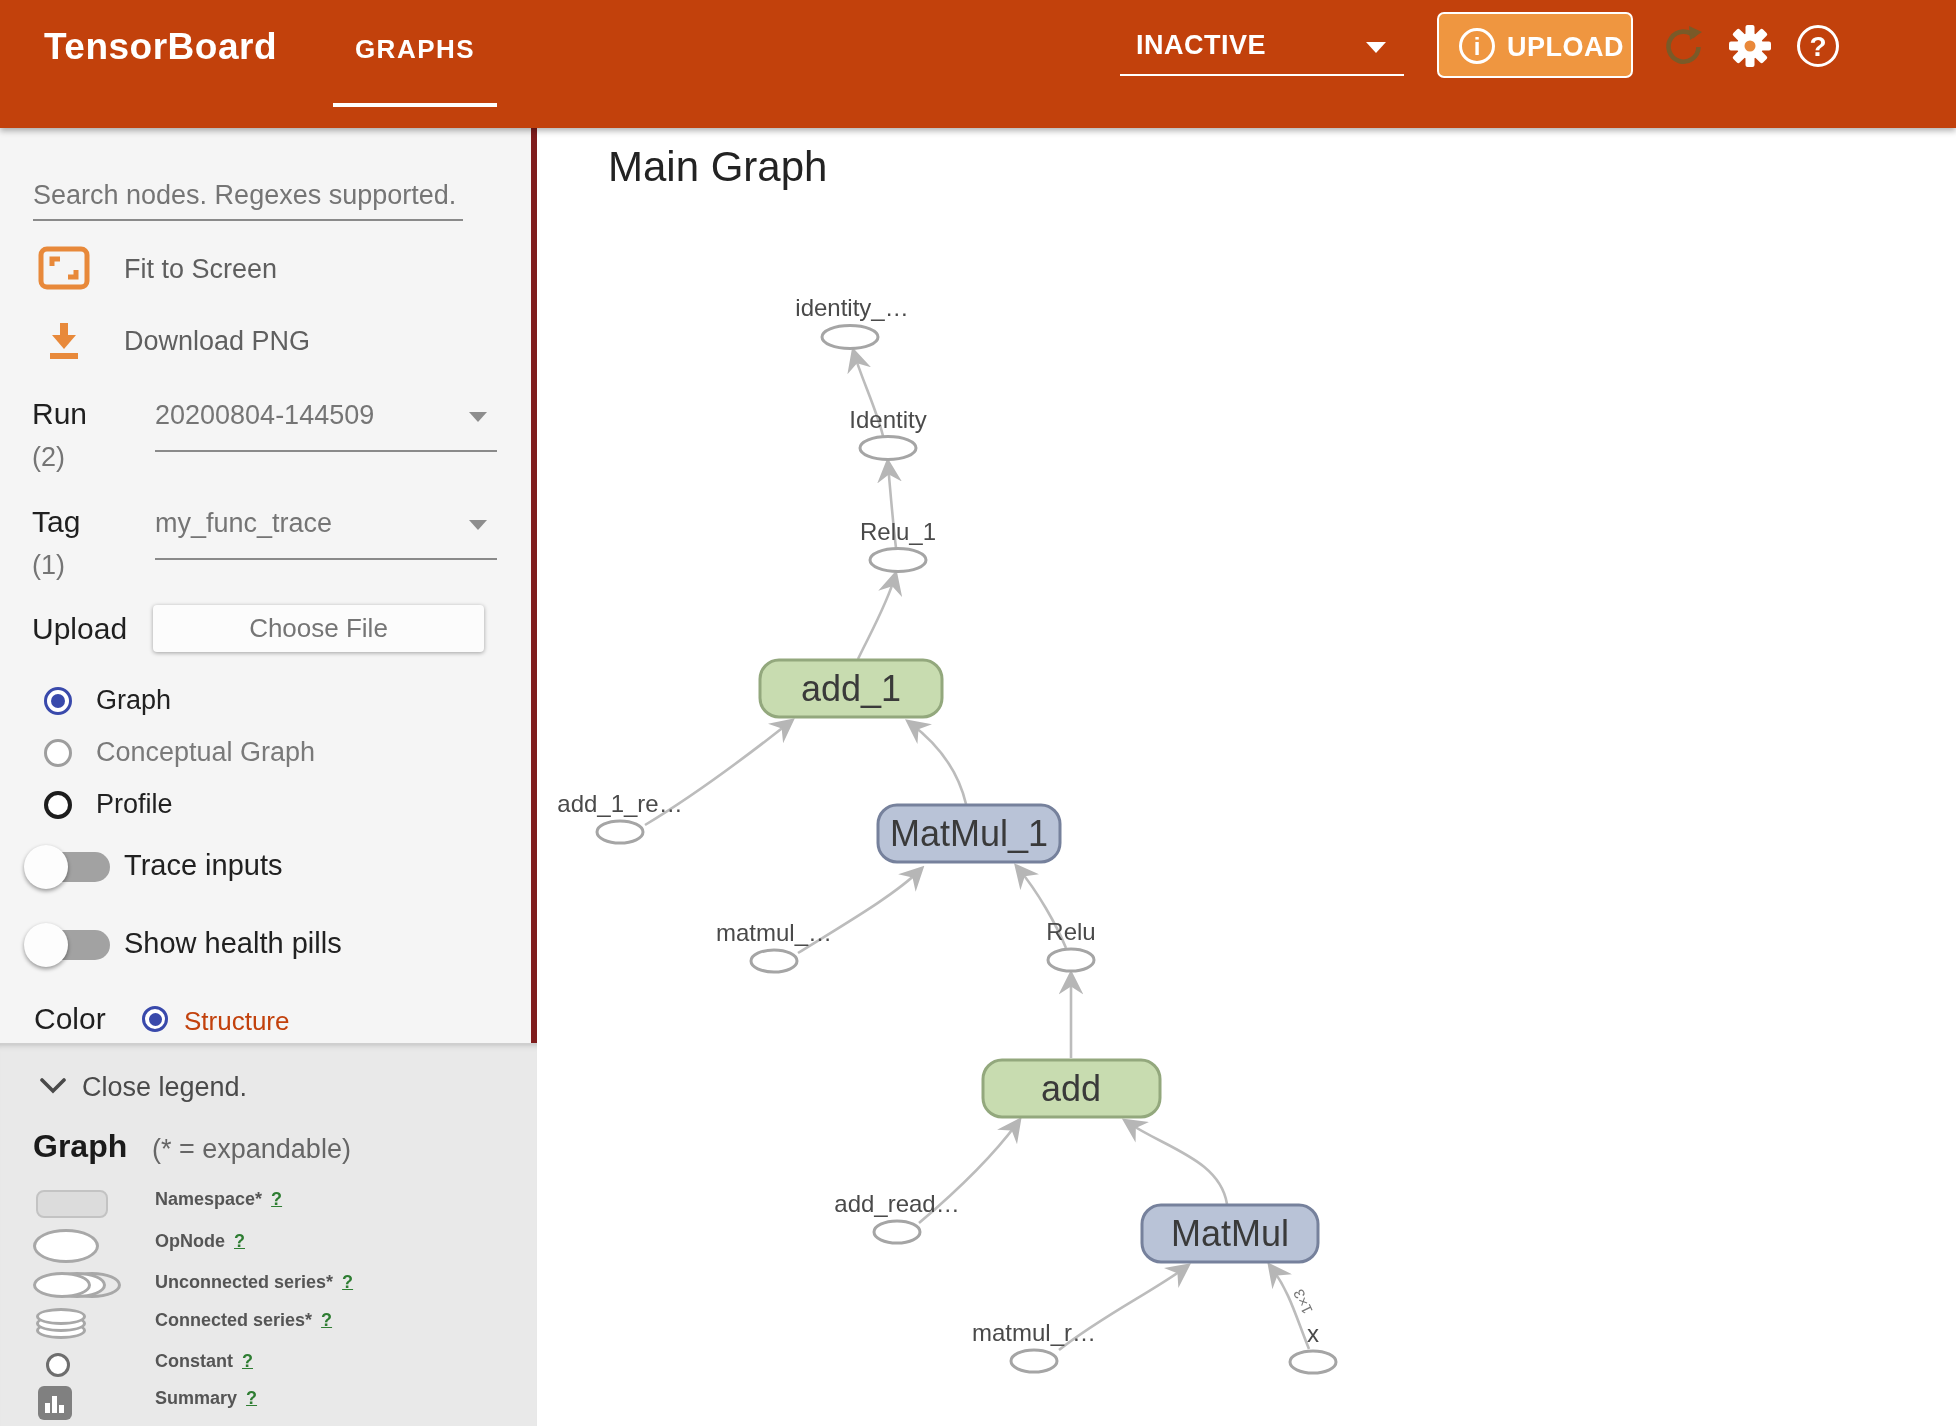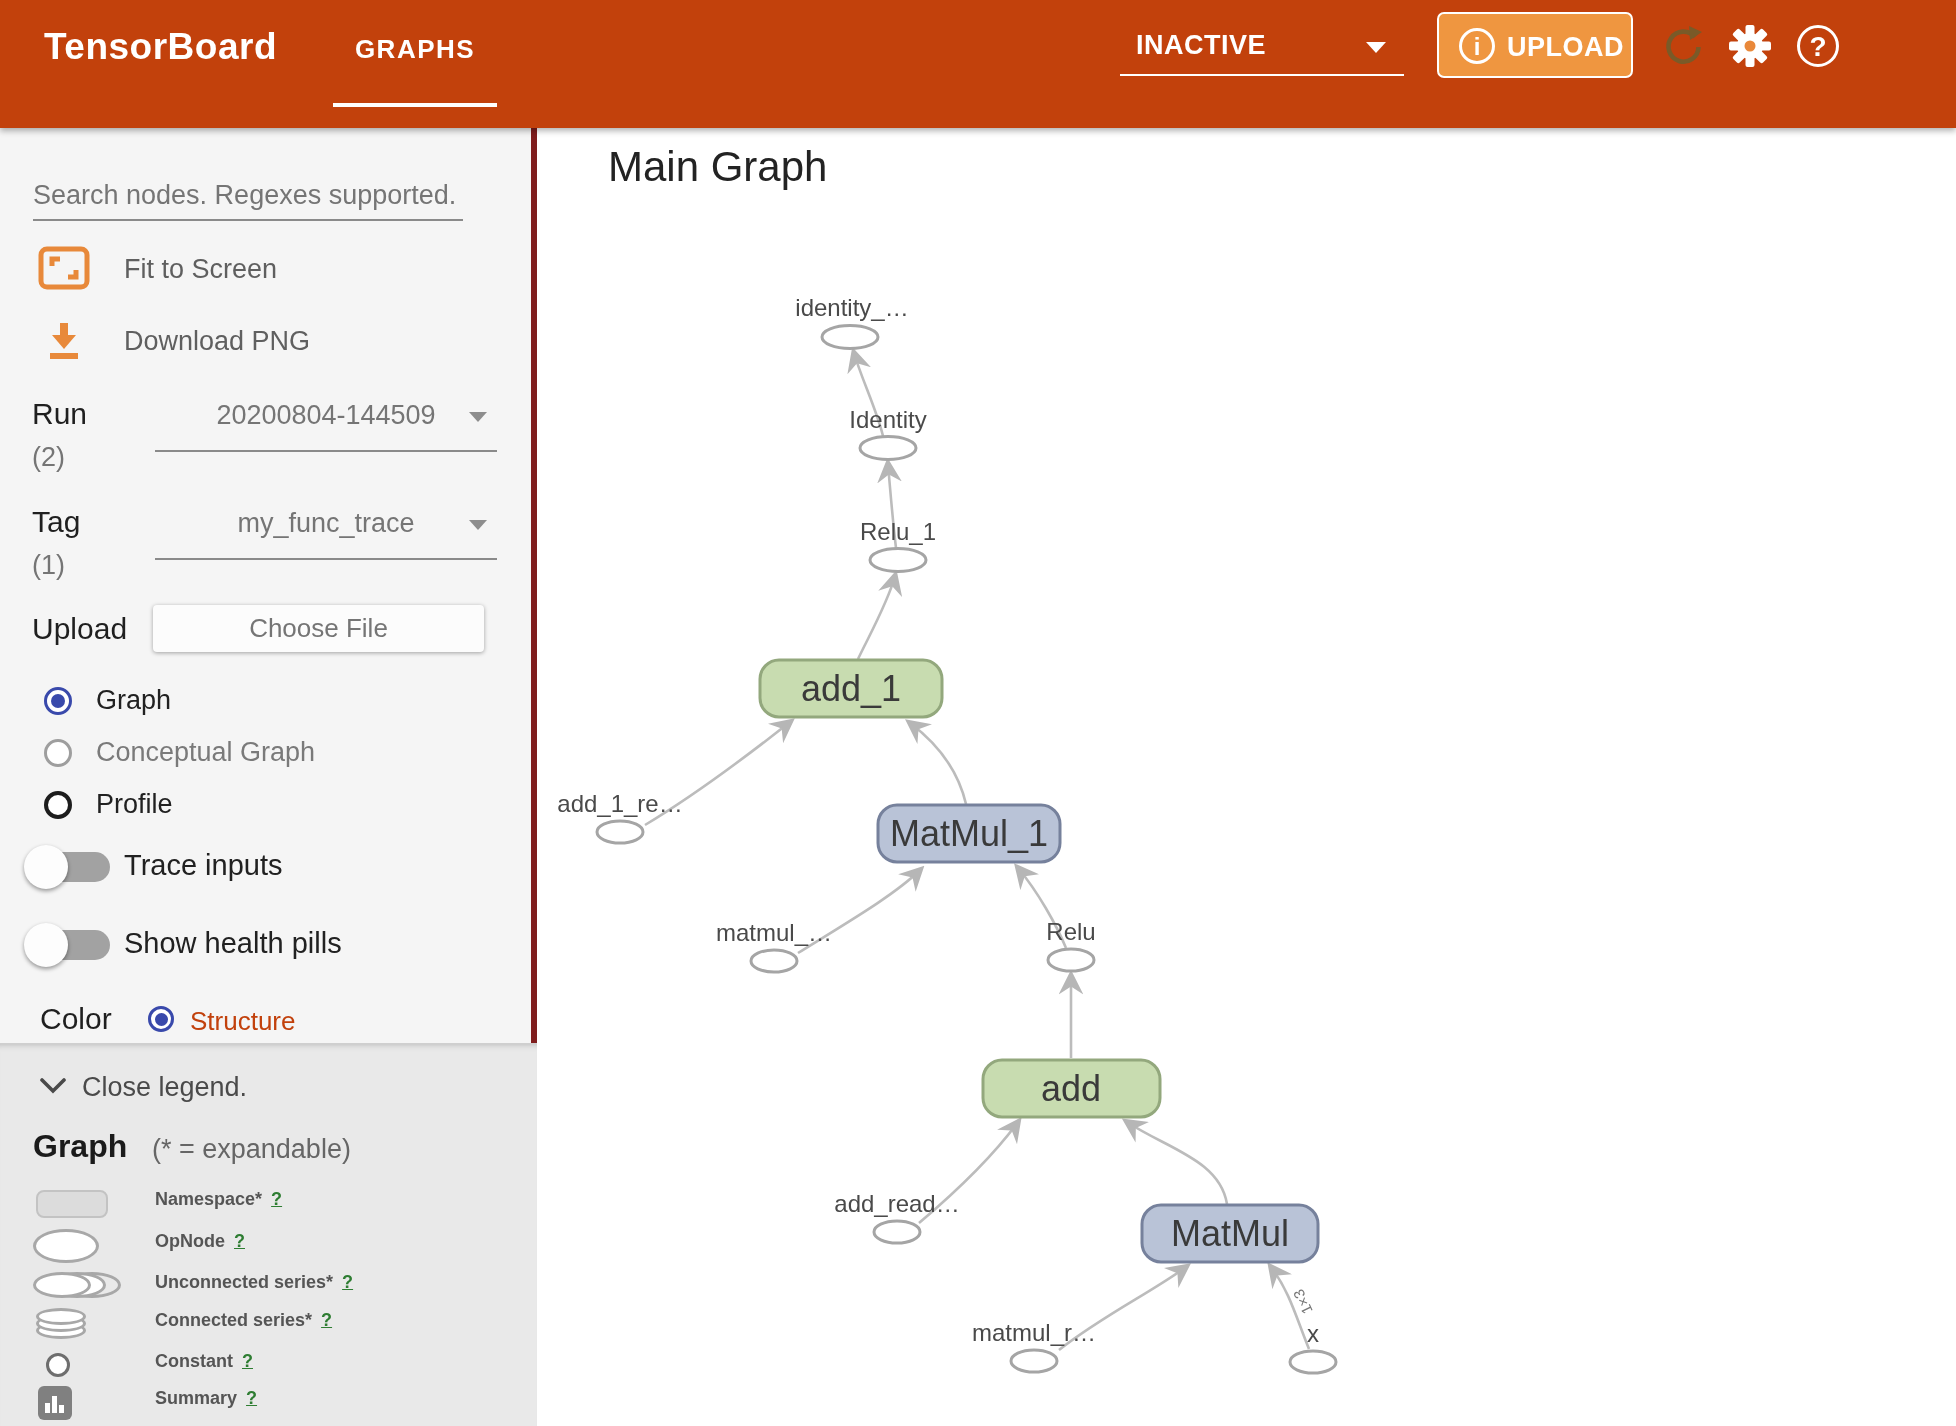--- a/index.html
+++ b/index.html
@@ -1,18 +1,18 @@
 <!DOCTYPE html>
 <html><head>
 <meta charset="utf-8">
 <style>
   * { margin:0; padding:0; box-sizing:border-box; }
   html,body { width:1956px; height:1426px; overflow:hidden; background:#fff;
               font-family:"Liberation Sans", sans-serif; }
-  .abs { position:absolute;text-align:center; }
+  .abs { position:absolute; }
 
   
   #header { position:absolute; left:0; top:0; width:1956px; height:128px;
             background:#c2410c; box-shadow:0 3px 6px rgba(0,0,0,.3); z-index:50; }
   #logo { position:absolute; left:44px; top:26px; color:#fff; font-size:37px; font-weight:bold; letter-spacing:.5px; }
   #tab-graphs { position:absolute; left:333px; top:0; width:164px; height:107px; cursor:pointer; }
   #tab-graphs .tab-label { position:absolute; width:100%; text-align:center; top:34px; color:#fff;
                            font-size:26px; font-weight:bold; letter-spacing:1.5px; }
   #tab-graphs .tab-underline { position:absolute; left:0; bottom:0; width:100%; height:4px; background:#fff; }
   #inactive-select { position:absolute; left:1120px; top:24px; width:284px; height:52px; cursor:pointer; }
@@ -57,21 +57,21 @@
                       border-radius:50%; background:#3949ab; }
   .radio-gray { border:3px solid #9e9e9e; }
   .radio-dark { border:4px solid #1d1d1d; }
   .radio-label { position:absolute; left:96px; top:3px; font-size:27px; color:#212121; }
   .radio-label.dim { color:#7a7a7a; }
   .toggle-row { position:absolute; left:0; width:537px; height:52px; cursor:pointer; }
   .toggle-track { position:absolute; left:40px; top:12px; width:70px; height:30px; border-radius:15px; background:#a2a2a2; }
   .toggle-thumb { position:absolute; left:24px; top:5px; width:44px; height:44px; border-radius:50%;
                   background:#fdfdfd; box-shadow:0 2px 4px rgba(0,0,0,.4); }
   .toggle-label { position:absolute; left:124px; top:9px; font-size:29px; color:#212121; }
-  #color-row { position:absolute; left:8px; top:893px; width:537px; height:44px; }
+  #color-row { position:absolute; left:2px; top:893px; width:537px; height:44px; }
   #color-row .radio-circ { left:140px; top:6px; width:26px; height:26px; }
   #color-row .radio-sel::after { left:3.5px; top:3.5px; width:13px; height:13px; }
 
   
   #legend { position:absolute; left:0; top:936px; width:537px; height:383px; background:#e9e9e9;
             border-top:1px solid #cfcfcf; box-shadow:inset 0 7px 7px -7px rgba(0,0,0,.25); }
   #close-legend { position:absolute; left:0; top:24px; width:537px; height:40px; cursor:pointer; }
   #close-legend .cl-label { position:absolute; left:82px; top:4px; font-size:27px; color:#4a4a4a; }
   #legend-heading { position:absolute; left:33px; top:84px; font-size:32px; font-weight:bold; color:#1b1b1b; }
   #legend-note { position:absolute; left:152px; top:90px; font-size:27px; color:#666; }

